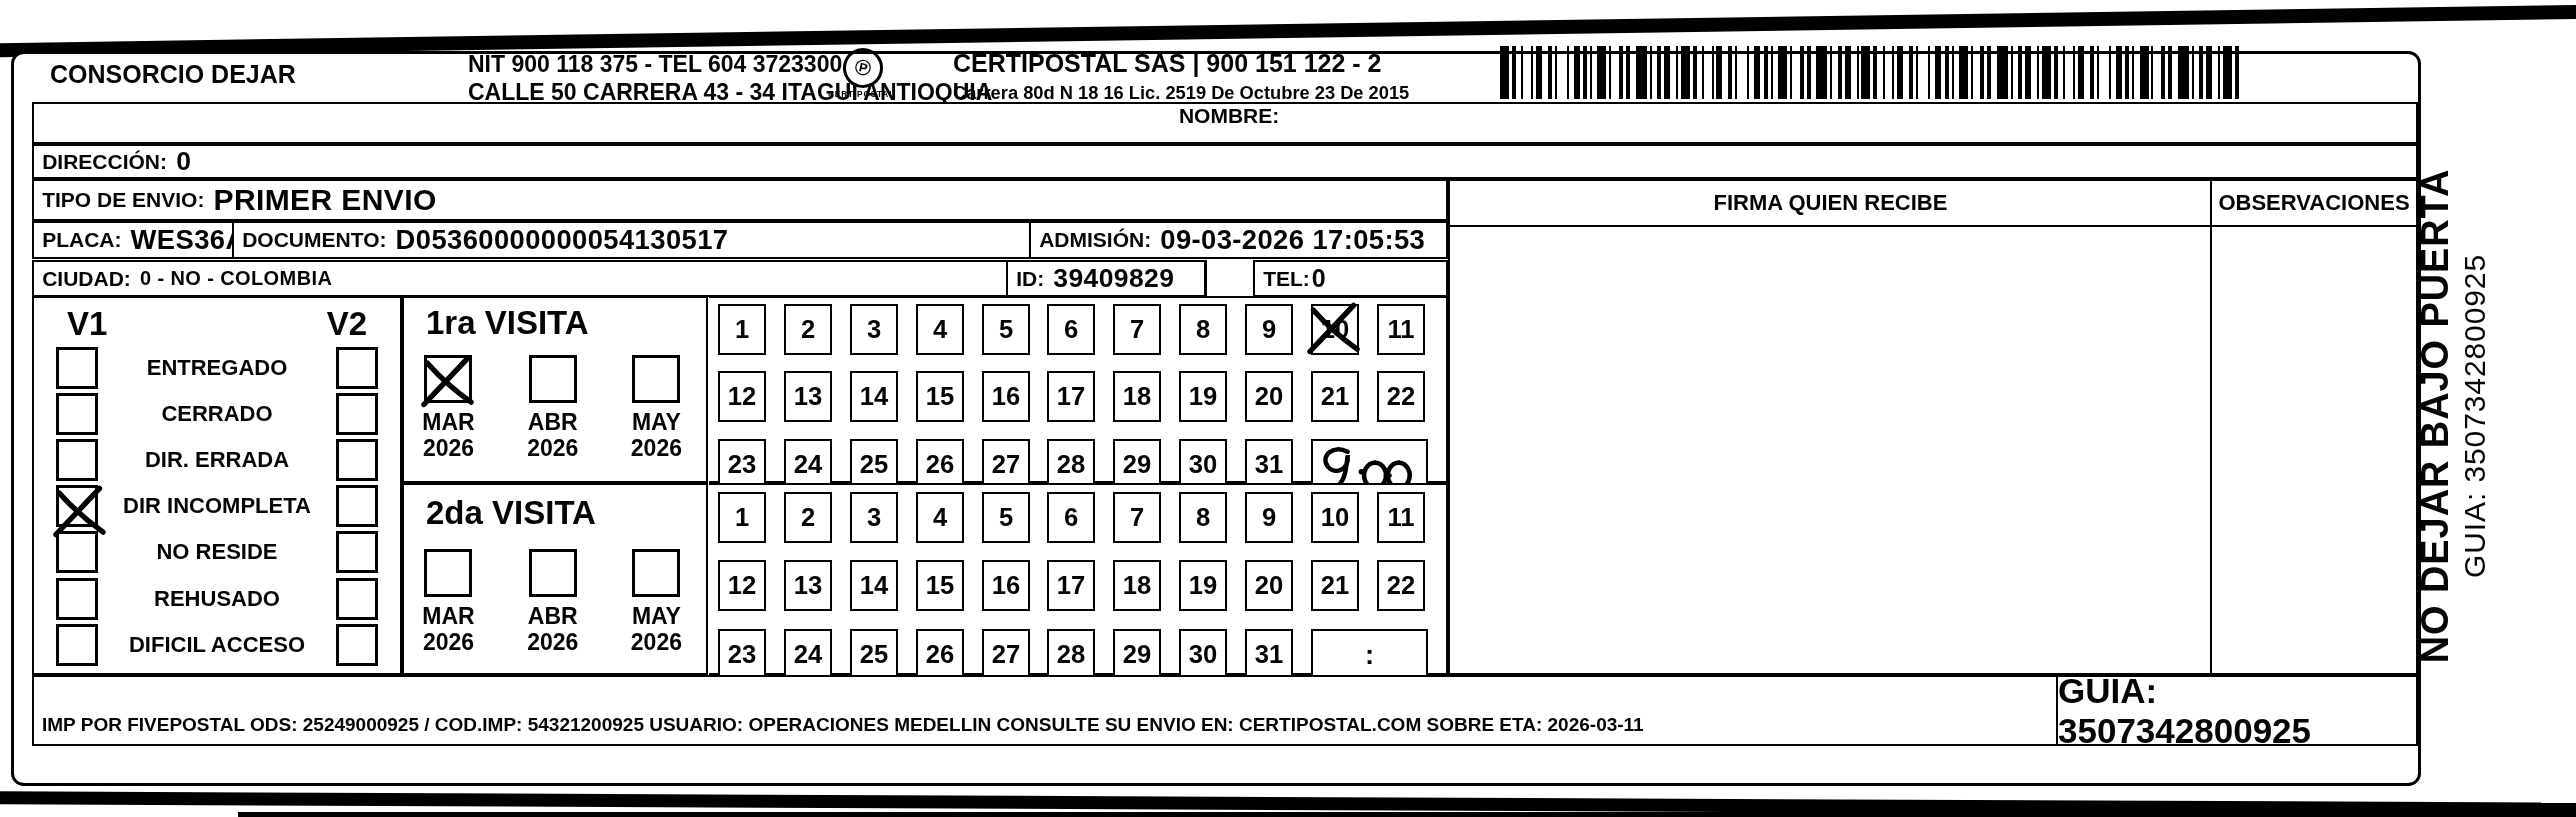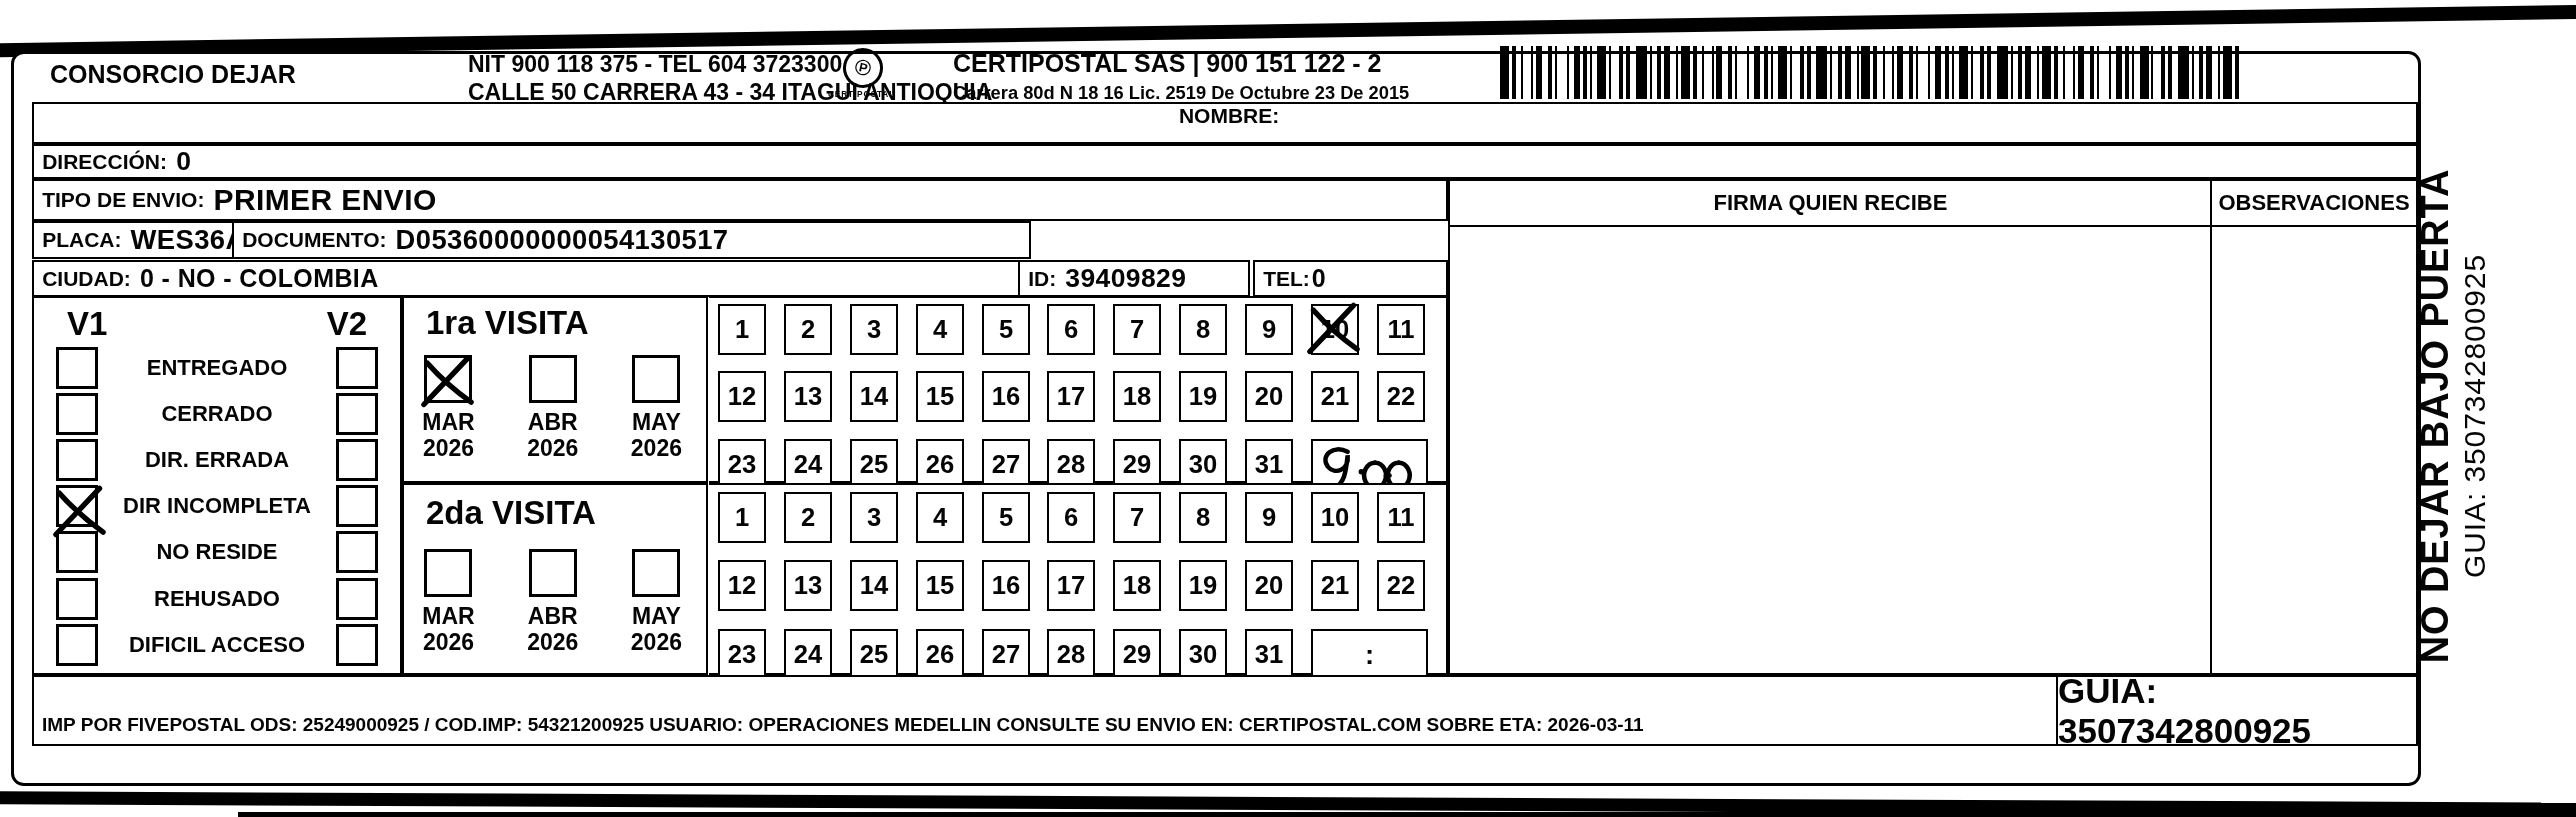--- a/index.html
+++ b/index.html
@@ -170,26 +170,30 @@
   </div>
 
   <div class="cell fieldrow" style="left:32px;top:221px;width:203px;height:38px;">
     <span class="flabel">PLACA:</span>
     <span class="fvalue" style="font-size:27.4px;">WES36A</span>
   </div>
   <div class="cell fieldrow" style="left:232px;top:221px;width:799px;height:38px;">
     <span class="flabel">DOCUMENTO:</span>
     <span class="fvalue" style="font-size:27.4px;">D05360000000054130517</span>
   </div>
+  <div class="cell fieldrow" style="left:1029px;top:221px;width:419px;height:38px;">
+    <span class="flabel">ADMISIÓN:</span>
+    <span class="fvalue" style="font-size:27.4px;">09-03-2026 17:05:53</span>
+  </div>
 
   <div class="cell fieldrow" style="left:32px;top:260px;width:1175px;height:37px;">
     <span class="flabel">CIUDAD:</span>
-    <span class="fvalue" style="font-size:25px;">0 - NO - COLOMBIA</span>
-  </div>
-  <div class="cell fieldrow" style="left:1006px;top:260px;width:232px;height:37px;margin-left:12px;">
+    <span class="fvalue" style="font-size:20px;">0 - NO - COLOMBIA</span>
+  </div>
+  <div class="cell fieldrow" style="left:1006px;top:260px;width:200px;height:37px;">
     <span class="flabel">ID:</span>
     <span class="fvalue" style="font-size:26.5px;">39409829</span>
   </div>
   <div class="cell fieldrow" style="left:1253px;top:260px;width:195px;height:37px;gap:1.8px;">
     <span class="flabel">TEL:</span>
     <span class="fvalue" style="font-size:25px;">0</span>
   </div>
 
   <div class="cell" style="left:1448px;top:179px;width:765px;height:496px;">
     <div class="colhead" style="position:absolute;left:0;right:0;top:0;height:44px;border-bottom:2.7px solid #000;">FIRMA QUIEN RECIBE</div>

